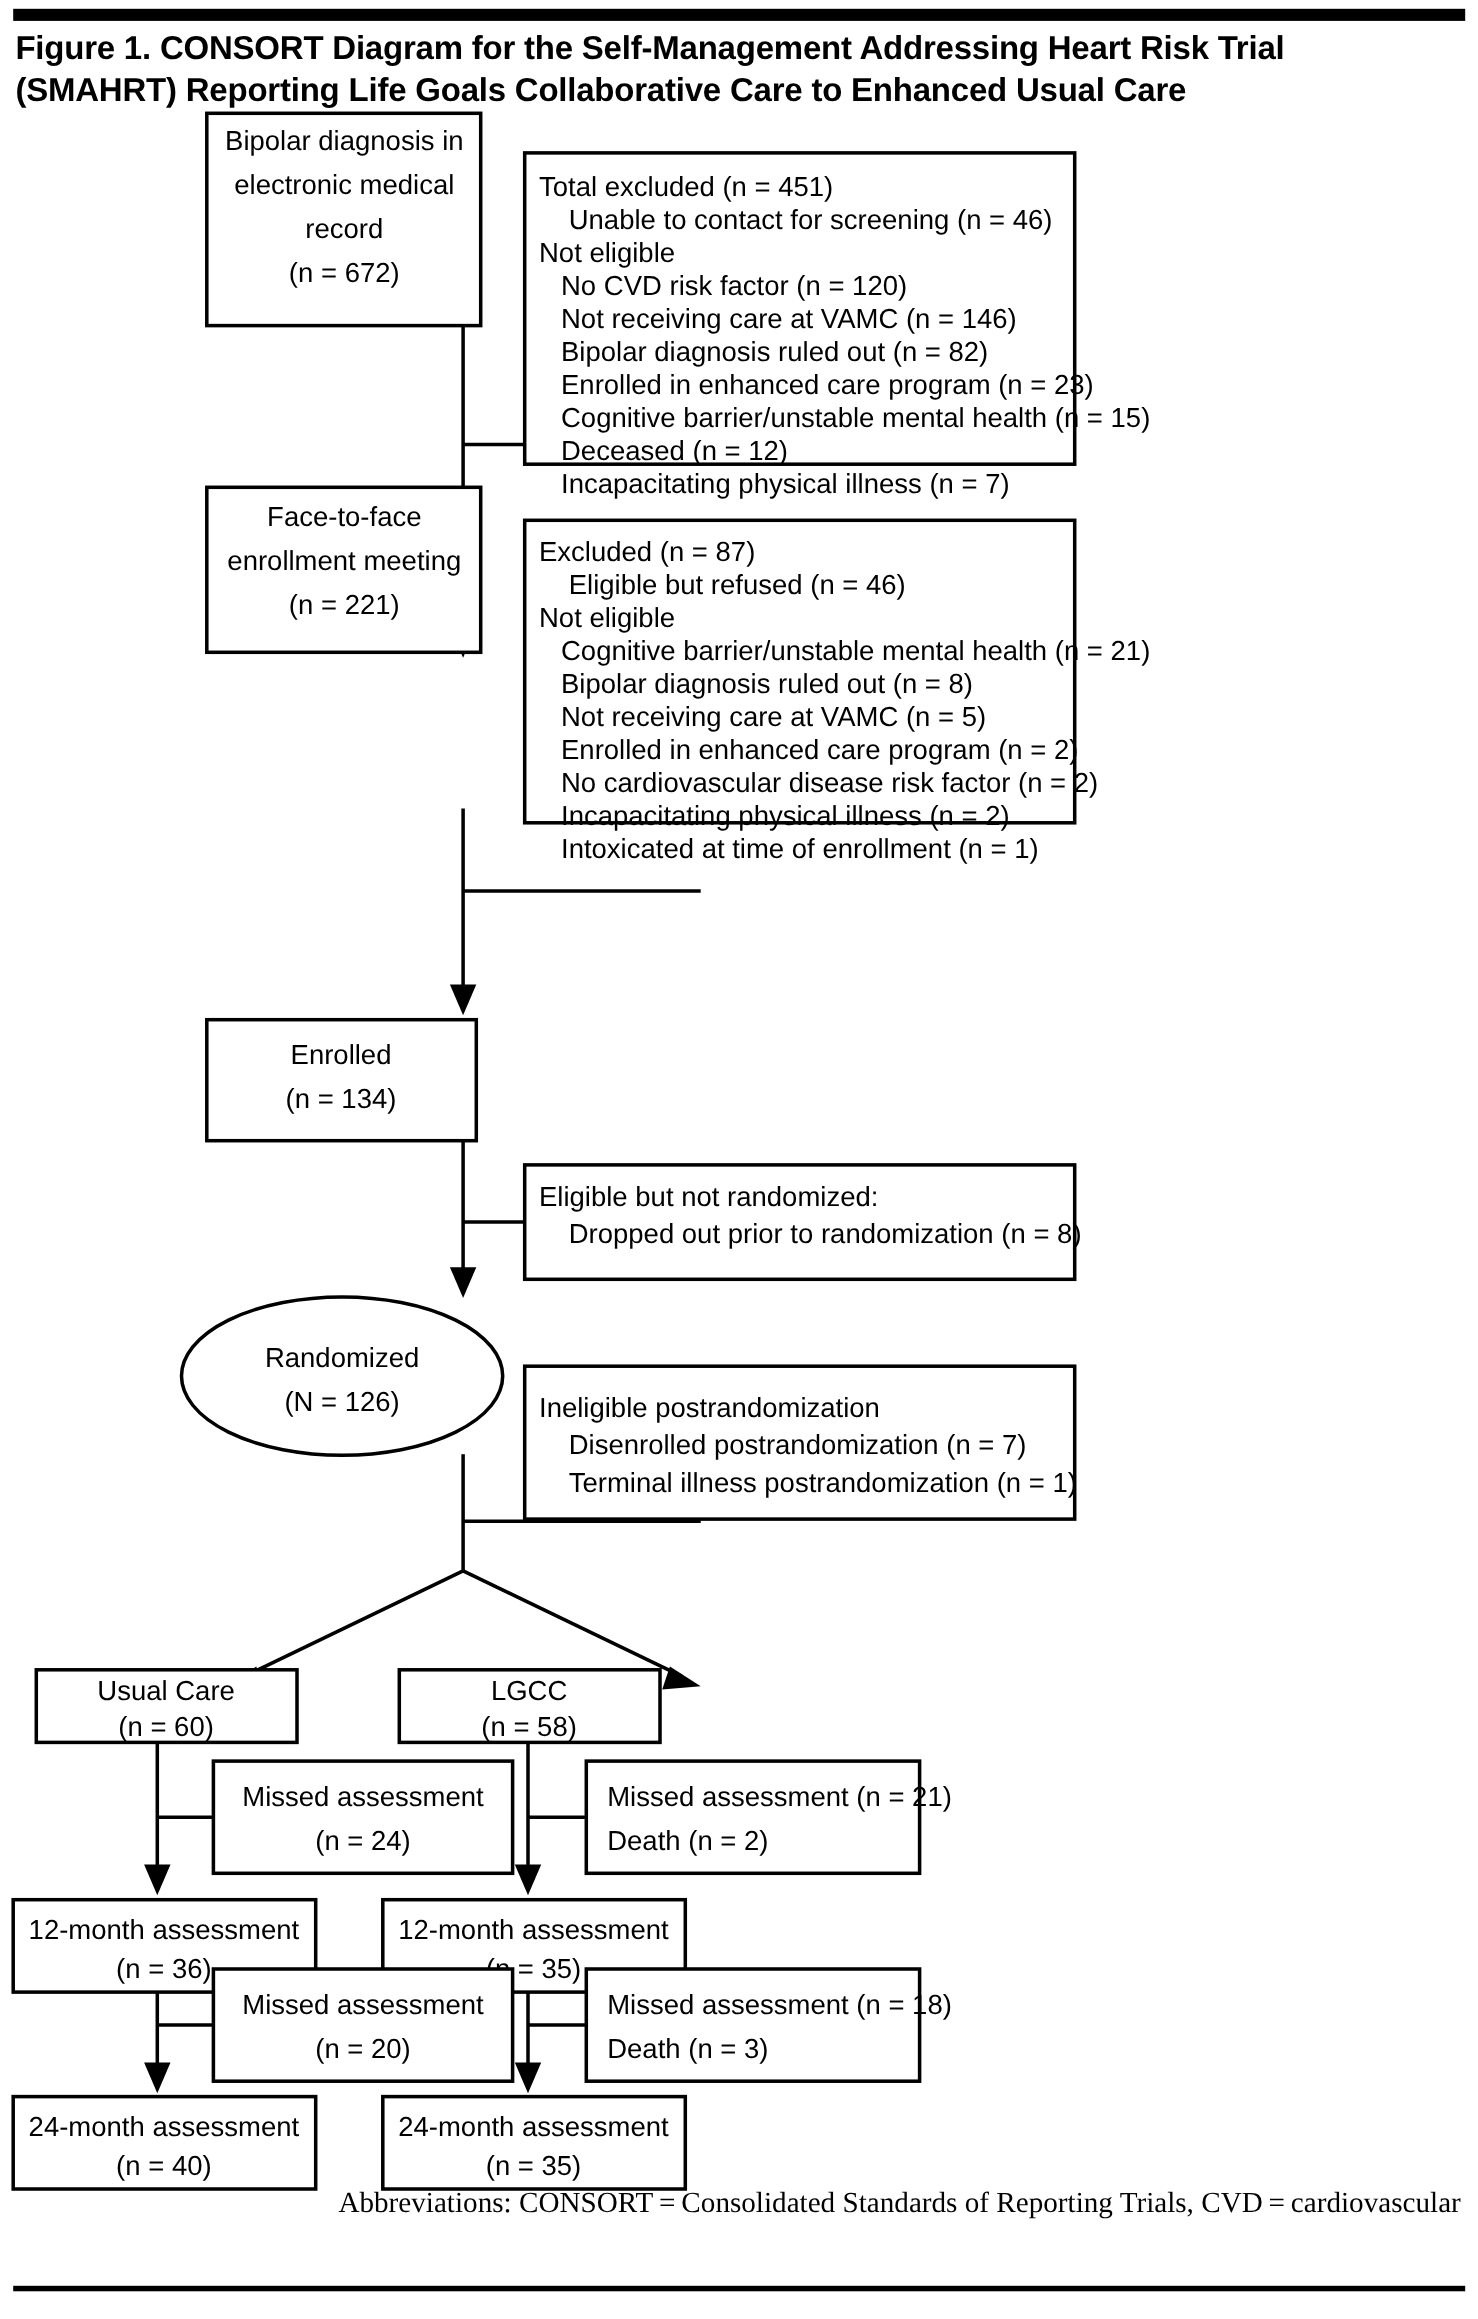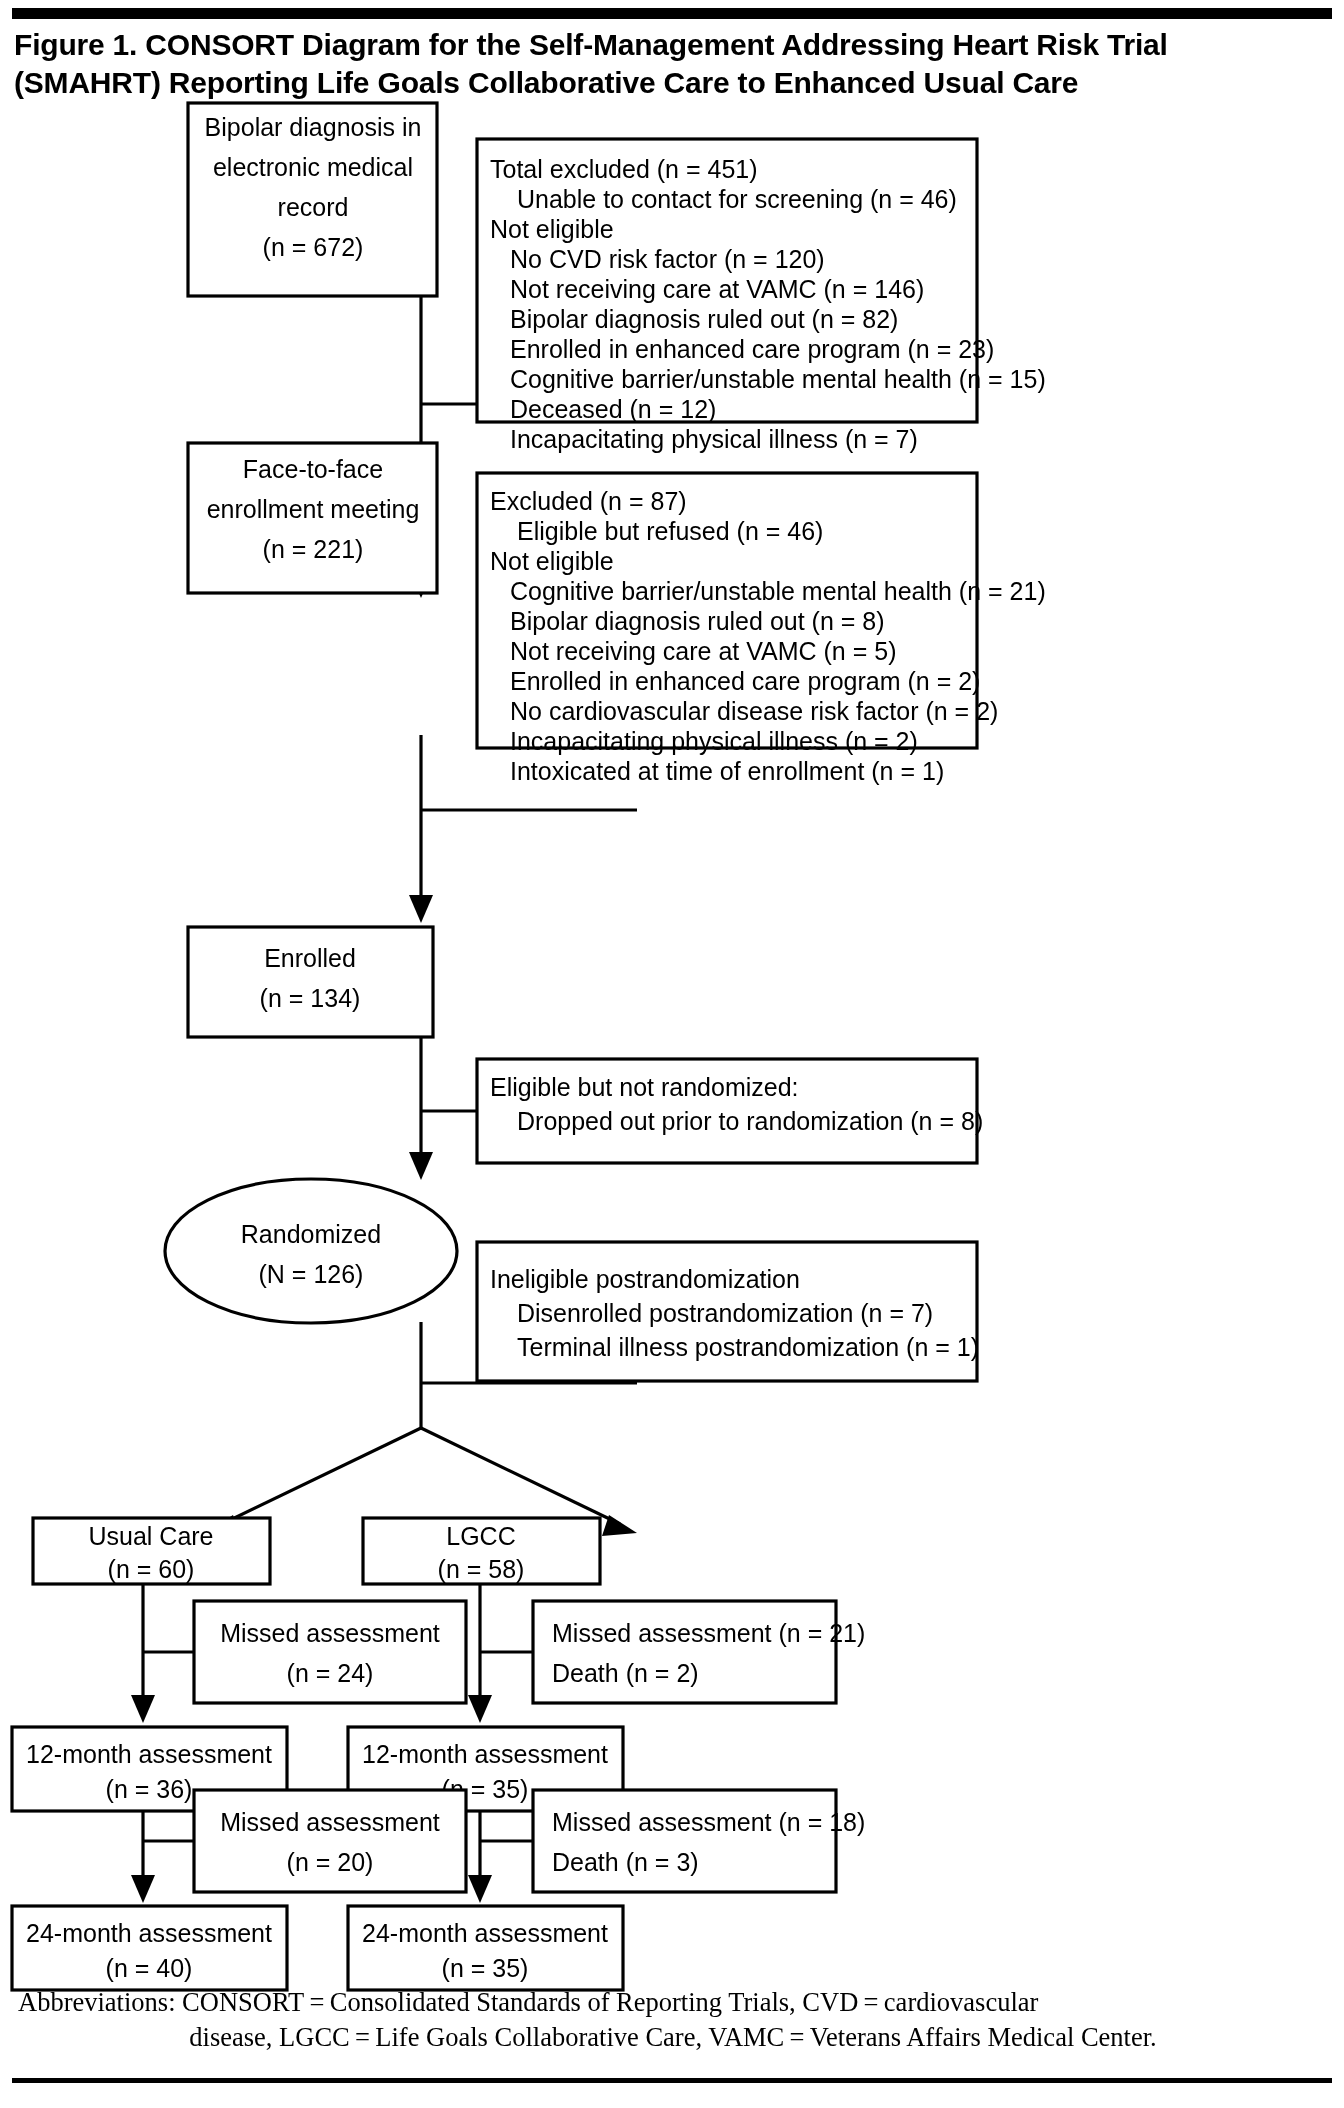--- a/index.html
+++ b/index.html
@@ -45,21 +45,21 @@
     position: absolute;
     left: 18px;
     top: 1985px;
     width: 1310px;
     font-family: "Liberation Serif", serif;
     font-size: 26.5px;
     line-height: 1.33;
     text-align: center;
   }
   .abbrev .ln { display: block; }
-  .abbrev .ln.first { text-align: left; }
+  .abbrev .ln.first { text-align: right; }
 
   svg.diagram {
     position: absolute;
     left: 0;
     top: 0;
     width: 1344px;
     height: 2108px;
   }
   .nodebox {
     fill: #ffffff;
@@ -227,18 +227,17 @@
     <text class="txt center" x="149" y="1977">(n = 40)</text>
 
     <rect class="nodebox" x="348" y="1906" width="275" height="84"></rect>
     <text class="txt center" x="485" y="1942">24-month assessment</text>
     <text class="txt center" x="485" y="1977">(n = 35)</text>
 
   </svg>
 
   <div class="abbrev">
     <span class="ln first">Abbreviations: CONSORT = Consolidated Standards of Reporting Trials, CVD = cardiovascular</span>
-    <span class="ln">disease, LGCC = Life Goals Collaborative Care, VAMC = Veterans Affairs Medical Center.</span>
   </div>
 
   <div class="rule rule-bottom"></div>
 
 </div>
 
 </body></html>

